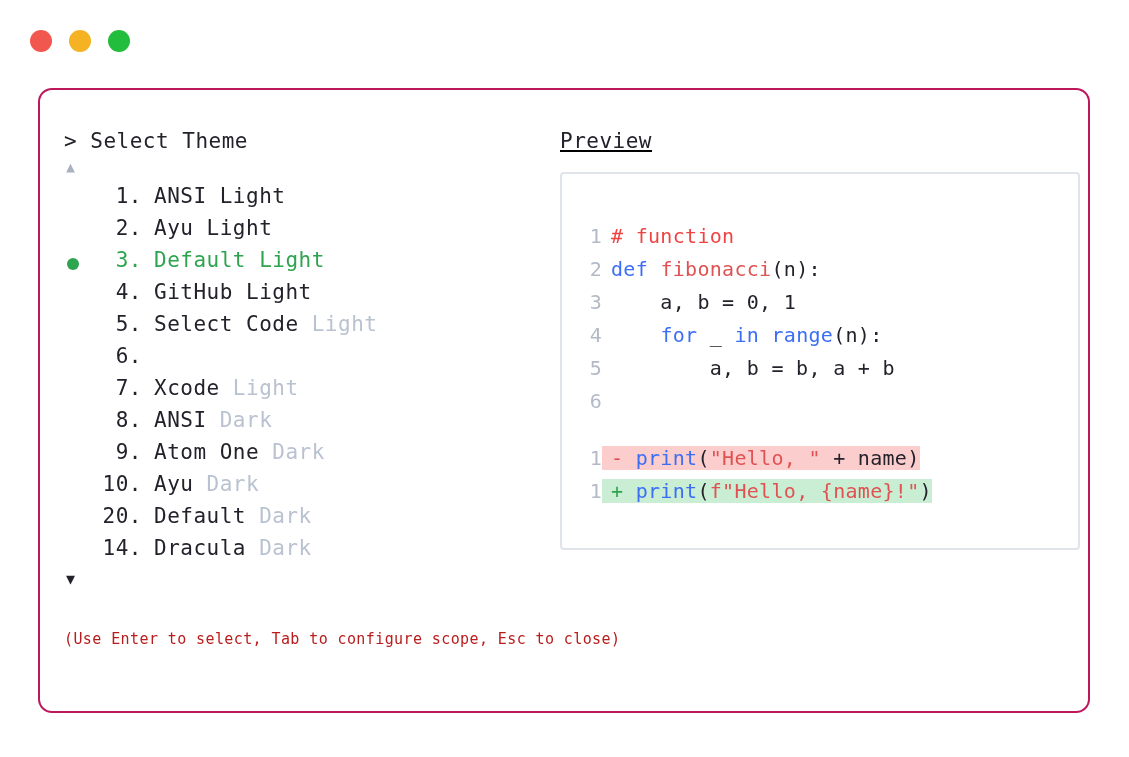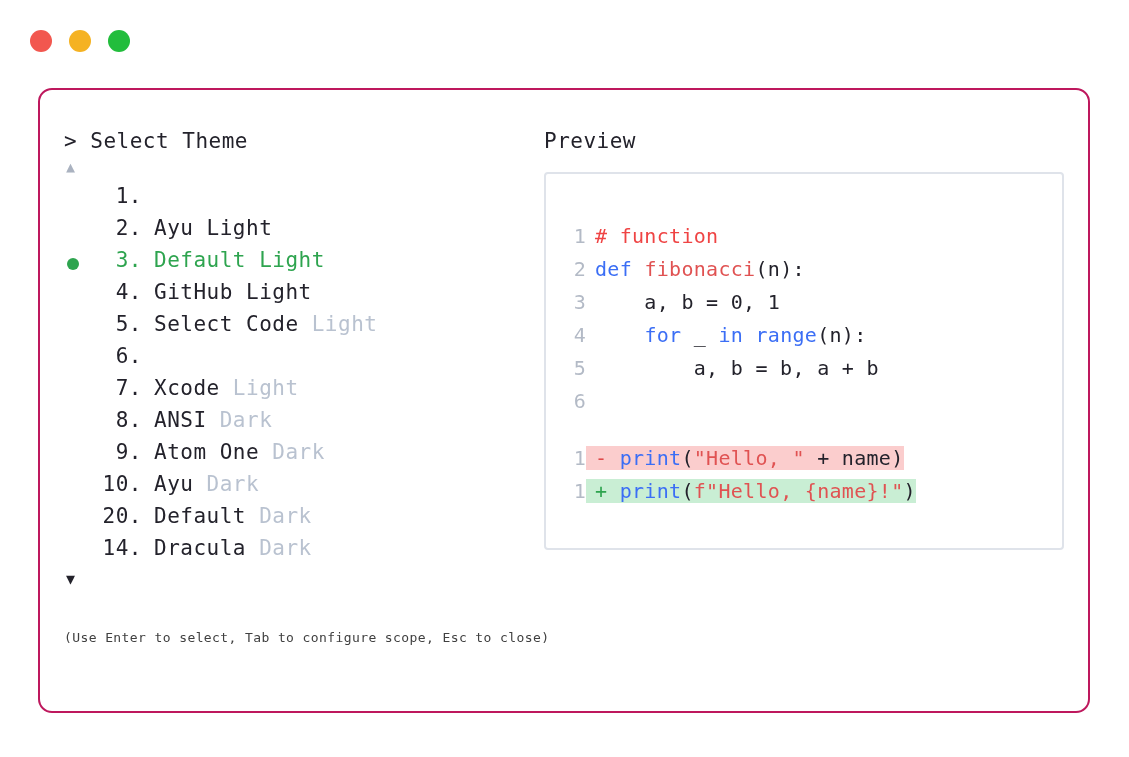--- a/index.html
+++ b/index.html
@@ -114,32 +114,33 @@
   .theme-row.selected .num-cell,
   .theme-row.selected .name-cell,
   .theme-row.selected .variant {
     color: #2ea44f;
   }
 
   .footer-hint {
     position: absolute;
     left: 24px;
     top: 540px;
-    font-size: 13px;
+    font-size: 15px;
     letter-spacing: 0.4px;
-    color: #404040;
+    color: #b91c1c;
     white-space: pre;
   }
 
   
   .right-col {
     position: absolute;
-    left: 504px;
+    left: 520px;
     top: 36px;
     width: 524px;
+    text-decoration: underline;
   }
   .preview-label {
     font-size: 21px;
     line-height: 30px;
     color: #23222b;
     letter-spacing: 0.5px;
   }
   .code-panel {
     margin-top: 16px;
     width: 520px;
@@ -205,21 +206,21 @@
   <span class="dot" style="background: rgb(34, 189, 60);"></span>
 </div>
 
 <div class="card">
   <div class="card-inner">
 
     <div class="left-col">
       <div class="prompt-line">&gt; Select Theme</div>
       <div class="scroll-arrow up">▲</div>
       <div class="theme-list">
-          <div class="theme-row"><span class="bullet-cell"></span><span class="num-cell">1.</span></div>
+          <div class="theme-row"><span class="bullet-cell"></span><span class="num-cell">1.</span><span class="name-cell">ANSI Light</span></div>
           <div class="theme-row"><span class="bullet-cell"></span><span class="num-cell">2.</span><span class="name-cell">Ayu Light</span></div>
           <div class="theme-row selected"><span class="bullet-cell"><span class="bullet"></span></span><span class="num-cell">3.</span><span class="name-cell">Default Light</span></div>
           <div class="theme-row"><span class="bullet-cell"></span><span class="num-cell">4.</span><span class="name-cell">GitHub Light</span></div>
           <div class="theme-row"><span class="bullet-cell"></span><span class="num-cell">5.</span><span class="name-cell">Select Code</span><span class="variant"> Light</span></div>
           <div class="theme-row"><span class="bullet-cell"></span><span class="num-cell">6.</span></div>
           <div class="theme-row"><span class="bullet-cell"></span><span class="num-cell">7.</span><span class="name-cell">Xcode</span><span class="variant"> Light</span></div>
           <div class="theme-row"><span class="bullet-cell"></span><span class="num-cell">8.</span><span class="name-cell">ANSI</span><span class="variant"> Dark</span></div>
           <div class="theme-row"><span class="bullet-cell"></span><span class="num-cell">9.</span><span class="name-cell">Atom One</span><span class="variant"> Dark</span></div>
           <div class="theme-row"><span class="bullet-cell"></span><span class="num-cell">10.</span><span class="name-cell">Ayu</span><span class="variant"> Dark</span></div>
           <div class="theme-row"><span class="bullet-cell"></span><span class="num-cell">20.</span><span class="name-cell">Default</span><span class="variant"> Dark</span></div>

